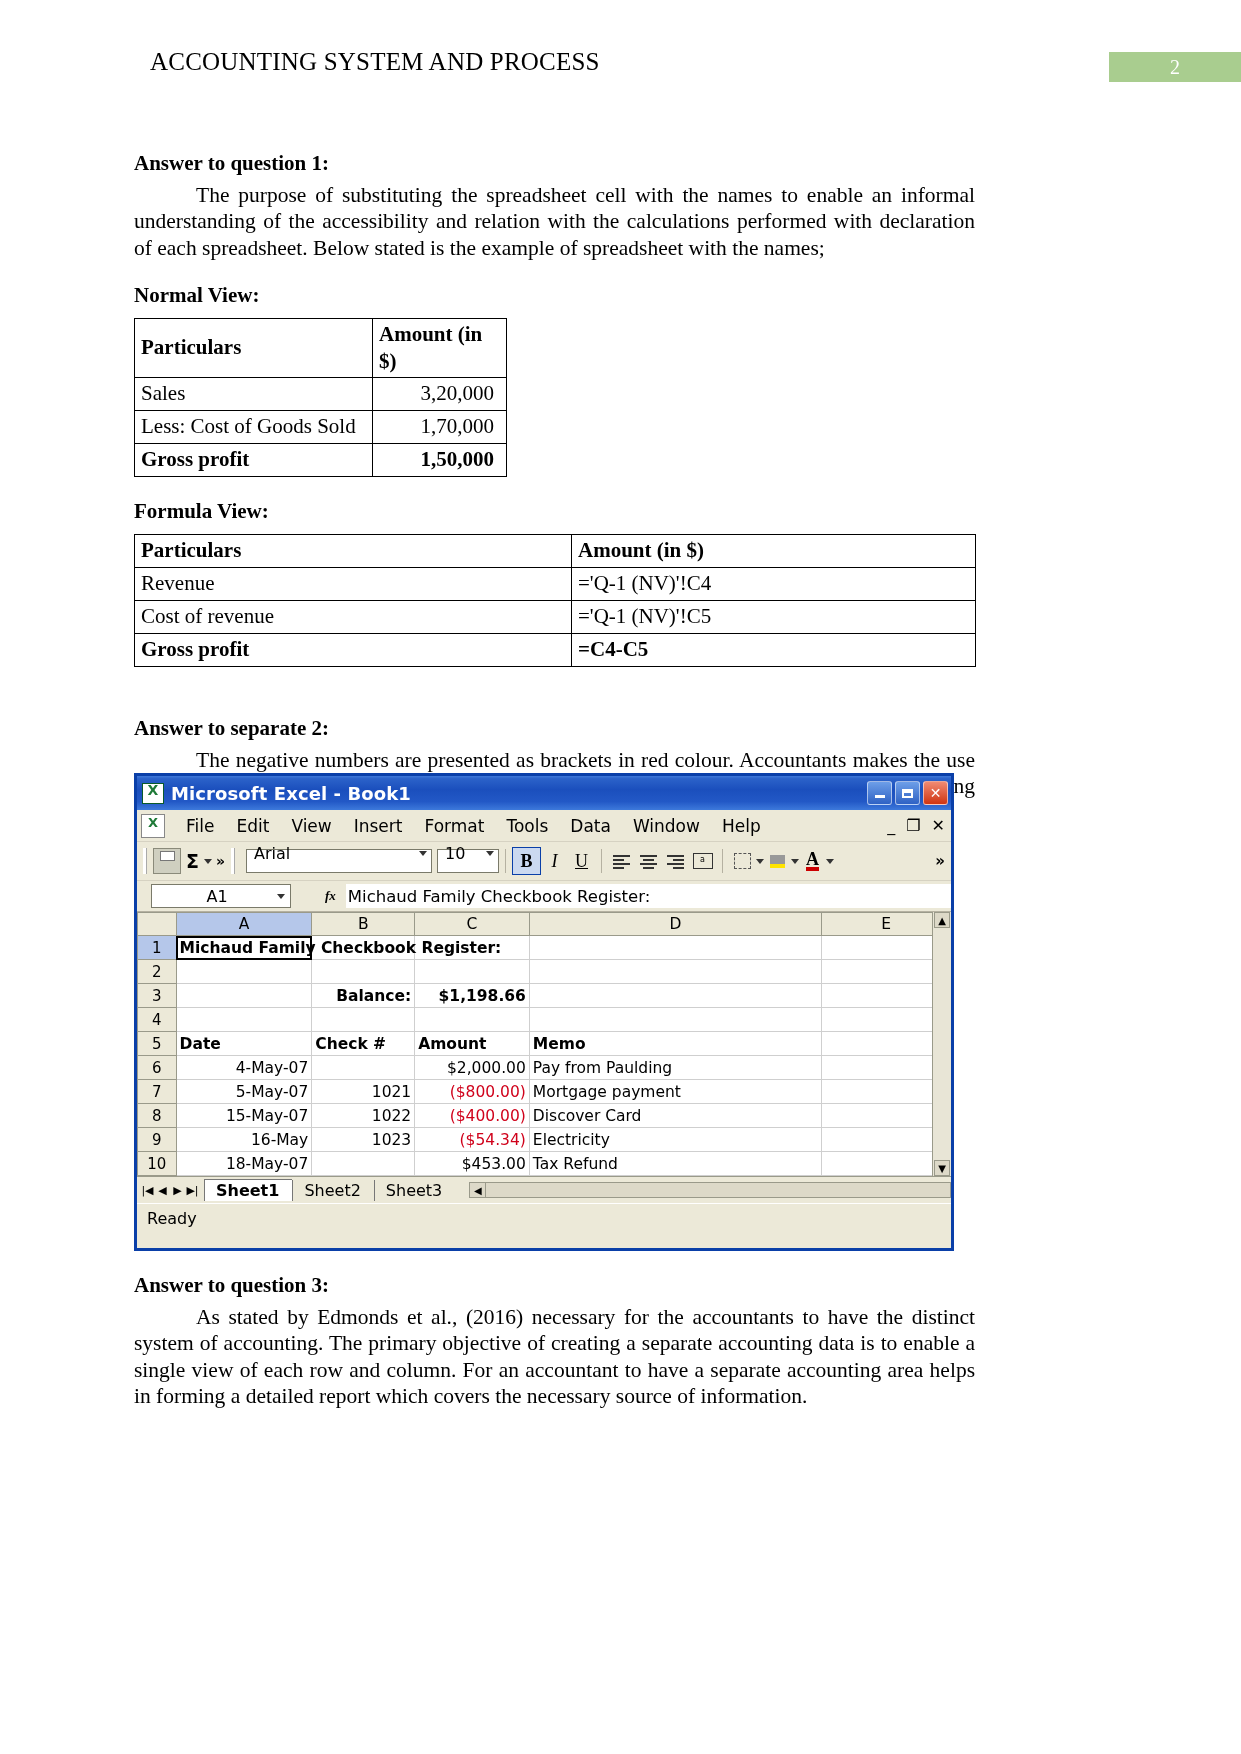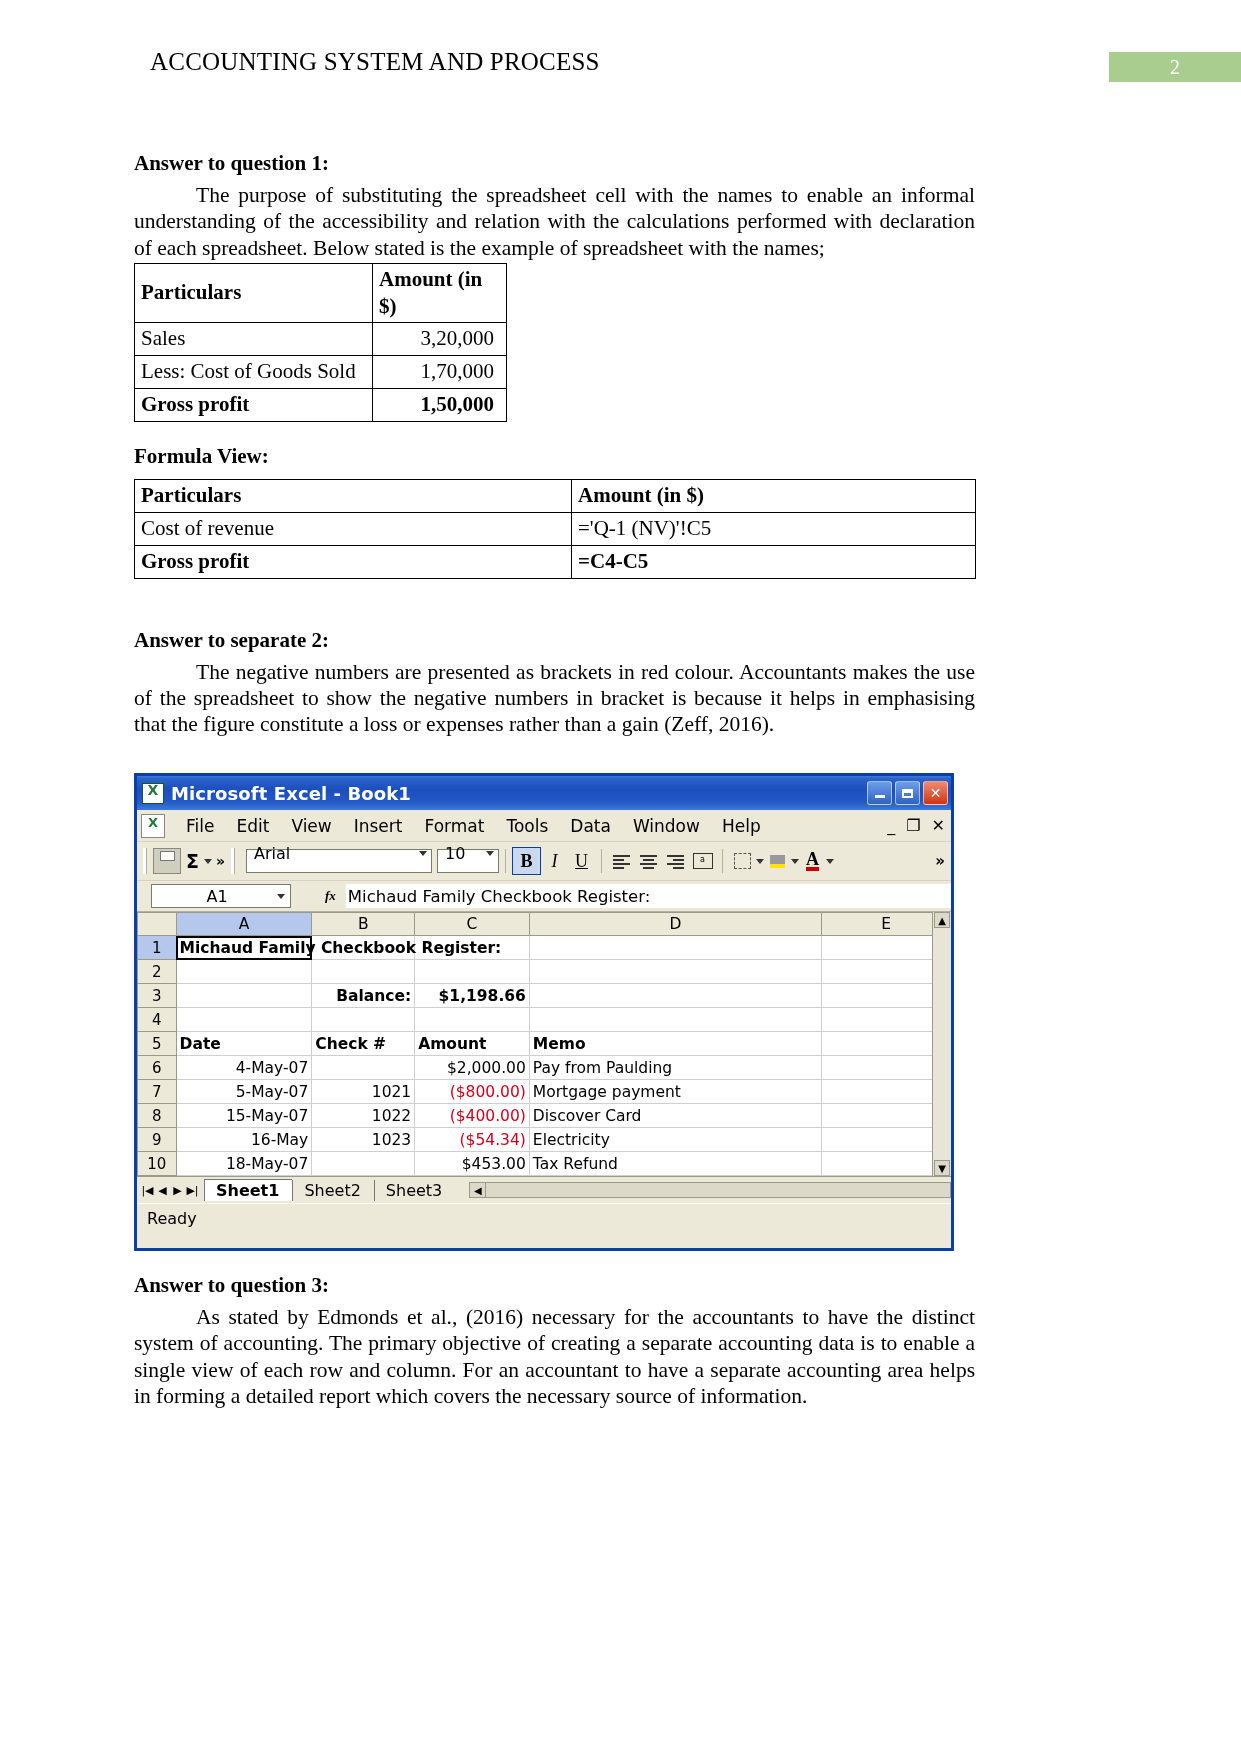--- a/index.html
+++ b/index.html
@@ -456,20 +456,21 @@
   <div class="doc-header">
     <div class="doc-header-title">ACCOUNTING SYSTEM AND PROCESS</div>
     <div class="page-badge">2</div>
   </div>
 
   <div class="content">
 
     <h3 class="qh">Answer to question 1:</h3>
     <p class="body">The purpose of substituting the spreadsheet cell with the names to enable an informal understanding of the accessibility and relation with the calculations performed with declaration of each spreadsheet. Below stated is the example of spreadsheet with the names;</p>
 
+    <div class="sec-label">Normal View:</div>
 
     <table class="doc-table nv-table">
       <colgroup>
           <col class="c1">
           <col class="c2">
         </colgroup>
       <tbody>
         <tr>
           <td class="bold">Particulars</td>
           <td class="bold">Amount (in $)</td>
@@ -495,20 +496,24 @@
       <colgroup>
           <col class="c1">
           <col class="c2">
         </colgroup>
       <tbody>
         <tr>
           <td class="bold">Particulars</td>
           <td class="bold">Amount (in $)</td>
         </tr>
         <tr>
+          <td>Revenue</td>
+          <td>='Q-1 (NV)'!C4</td>
+        </tr>
+        <tr>
           <td>Cost of revenue</td>
           <td>='Q-1 (NV)'!C5</td>
         </tr>
         <tr>
           <td class="bold">Gross profit</td>
           <td class="bold">=C4-C5</td>
         </tr>
       </tbody>
     </table>
 

